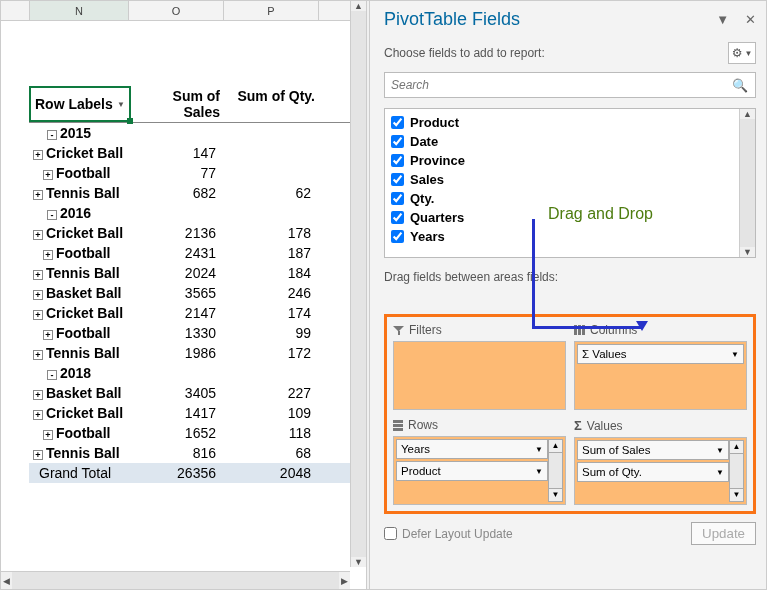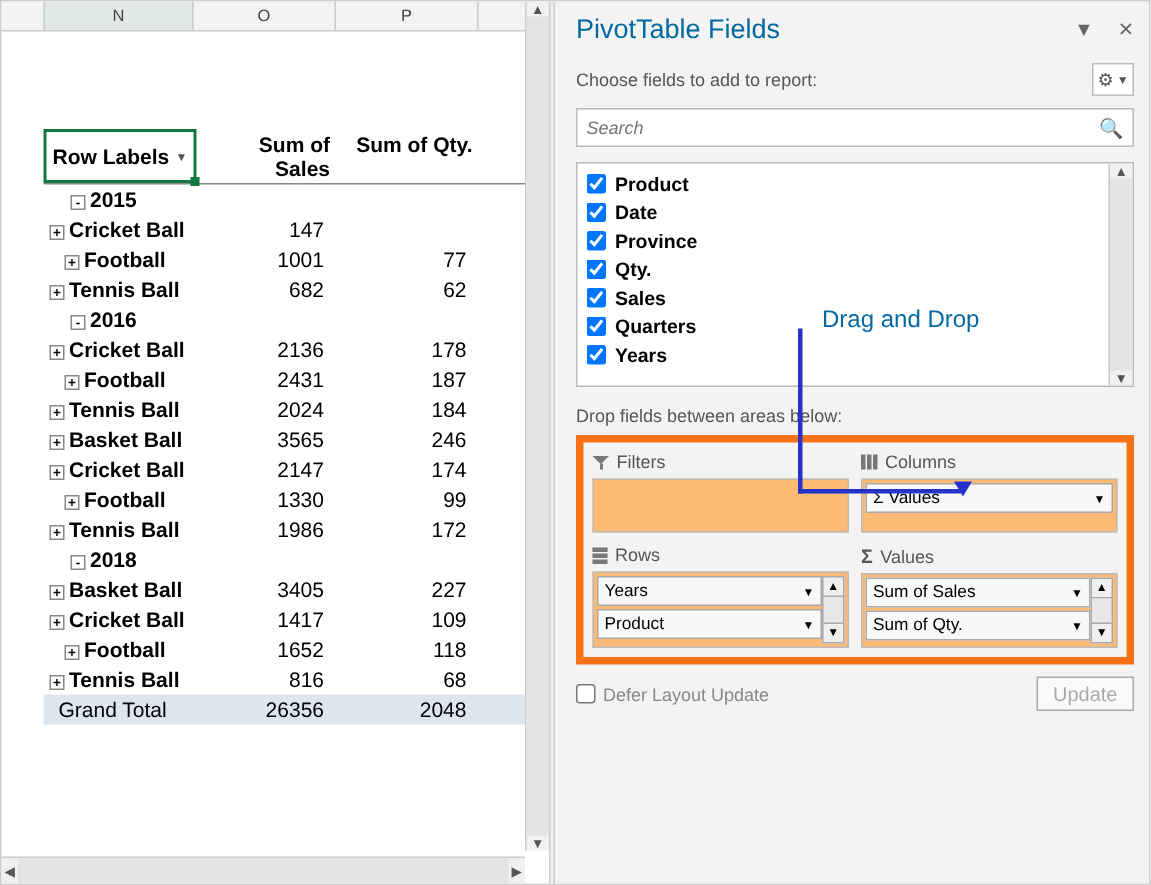--- a/index.html
+++ b/index.html
@@ -44,36 +44,36 @@
 .search .sicon { color: #888; font-size: 13px; }
 
 .fields { border: 1px solid #bbb; background: #fff; height: 150px; overflow: hidden; display: flex; }
 .fields-inner { flex: 1; padding: 4px 6px; }
 .fld { display: flex; align-items: center; height: 19px; font-size: 13px; font-weight: bold; }
 .fld input { margin-right: 6px; }
 .vsb { width: 16px; background: #f0f0f0; border-left: 1px solid #ccc; display: flex; flex-direction: column; justify-content: space-between; align-items: center; font-size: 9px; color: #555; }
 .vsb .track { flex: 1; width: 100%; background: #e4e4e4; }
 
 .areas-label { margin: 12px 0 6px 0; color: #555; }
-.areas { border: 5px solid #f97316; padding: 6px; display: grid; grid-template-columns: 1fr 1fr; grid-template-rows: 1fr 1fr; gap: 8px 8px; height: 153px; }
+.areas { border: 3px solid #f97316; padding: 6px; display: grid; grid-template-columns: 1fr 1fr; grid-template-rows: 1fr 1fr; gap: 8px 8px; height: 200px; margin-top: 24px; }
 .area { display: flex; flex-direction: column; }
 .area-h { color: #555; display: flex; align-items: center; gap: 5px; margin-bottom: 4px; font-size: 12px; }
 .area-body { flex: 1; background: #fdba74; border: 1px solid #bbb; padding: 2px; display: flex; }
 .area-list { flex: 1; }
 .area-item { height: 20px; border: 1px solid #aaa; background: #f8f8f8; margin-bottom: 2px; display: flex; align-items: center; justify-content: space-between; padding: 0 4px; font-size: 11.5px; }
 .area-item .dd { font-size: 8px; }
 .area-sb { width: 15px; display: flex; flex-direction: column; }
 .area-sb .b { height: 14px; border: 1px solid #aaa; background: #efefef; font-size: 8px; text-align: center; line-height: 12px; }
 .area-sb .tr { flex: 1; background: #e8e8e8; border-left: 1px solid #aaa; border-right: 1px solid #aaa; }
 
 .footer { display: flex; justify-content: space-between; align-items: center; margin-top: 8px; color: #888; }
 .footer .chk { display: flex; align-items: center; gap: 5px; }
 .footer .upd { border: 1px solid #aaa; background: #fafafa; padding: 3px 10px; color: #aaa; }
 
-.callout { position: absolute; color: #0369a1; font-size: 16px; top: 204px; left: 178px; pointer-events: none; }
+.callout { position: absolute; color: #4d7c0f; font-size: 16px; top: 204px; left: 178px; pointer-events: none; }
 .arrow1 { position: absolute; border-left: 3px solid #2633c9; border-bottom: 3px solid #2633c9; width: 110px; height: 110px; top: 218px; left: 162px; pointer-events: none; }
 .arrowhead { position: absolute; top: 320px; left: 266px; width: 0; height: 0; border-left: 6px solid transparent; border-right: 6px solid transparent; border-top: 10px solid #2633c9; pointer-events: none; }
 
 .left-scroll { position: absolute; right: 0; top: 0; bottom: 22px; width: 16px; background: #f0f0f0; border-left: 1px solid #ccc; display: flex; flex-direction: column; justify-content: space-between; align-items: center; font-size: 9px; color: #555; }
 .left-scroll .tr { flex: 1; background: #e4e4e4; width: 100%; }
 .left-hscroll { position: absolute; bottom: 0; left: 0; right: 16px; height: 18px; background: #f0f0f0; border-top: 1px solid #ccc; display: flex; justify-content: space-between; align-items: center; font-size: 9px; color: #555; padding: 0 2px; }
 .left-hscroll .tr { flex: 1; height: 100%; background: #e4e4e4; margin: 0 2px; }
 
 .funnel-icon { width: 11px; height: 9px; display: inline-block; }
 .funnel-icon::before { content: ''; display: block; border-left: 5px solid transparent; border-right: 5px solid transparent; border-top: 5px solid #777; }
@@ -108,21 +108,20 @@
           <div class="c1"><span class="expbox">-</span><span>2015</span></div>
           <div class="c2"></div>
           <div class="c3"></div>
         </div>
         <div class="row prod">
           <div class="c1"><span class="expbox">+</span><span>Cricket Ball</span></div>
           <div class="c3">147</div>
         </div>
         <div class="row sub">
           <div class="c1"><span class="expbox">+</span><span>Football</span></div>
-          <div class="c2">1001</div>
           <div class="c3">77</div>
         </div>
         <div class="row prod">
           <div class="c1"><span class="expbox">+</span><span>Tennis Ball</span></div>
           <div class="c2">682</div>
           <div class="c3">62</div>
         </div>
         <div class="row year">
           <div class="c1"><span class="expbox">-</span><span>2016</span></div>
           <div class="c2"></div>
@@ -239,43 +238,43 @@
         <div class="fld">
           <input type="checkbox" checked="" style="">
           <span>Date</span>
         </div>
         <div class="fld">
           <input type="checkbox" checked="" style="">
           <span>Province</span>
         </div>
         <div class="fld">
           <input type="checkbox" checked="" style="">
+          <span>Sales</span>
+        </div>
+        <div class="fld">
+          <input type="checkbox" checked="" style="">
           <span>Qty.</span>
-        </div>
-        <div class="fld">
-          <input type="checkbox" checked="" style="">
-          <span>Sales</span>
         </div>
         <div class="fld">
           <input type="checkbox" checked="" style="">
           <span>Quarters</span>
         </div>
         <div class="fld">
           <input type="checkbox" checked="" style="">
           <span>Years</span>
         </div>
       </div>
     <div class="vsb">
       <div>▲</div>
       <div class="track"></div>
       <div>▼</div>
     </div>
   </div>
 
-  <div class="areas-label">Drop fields between areas below:</div>
+  <div class="areas-label">Drag fields between areas fields:</div>
 
   <div class="areas">
     <div class="area">
       <div class="area-h">
           <span class="funnel-icon"></span>
           <span>Filters</span>
         </div>
       <div class="area-body">
           <div class="area-list"></div>
         </div>

